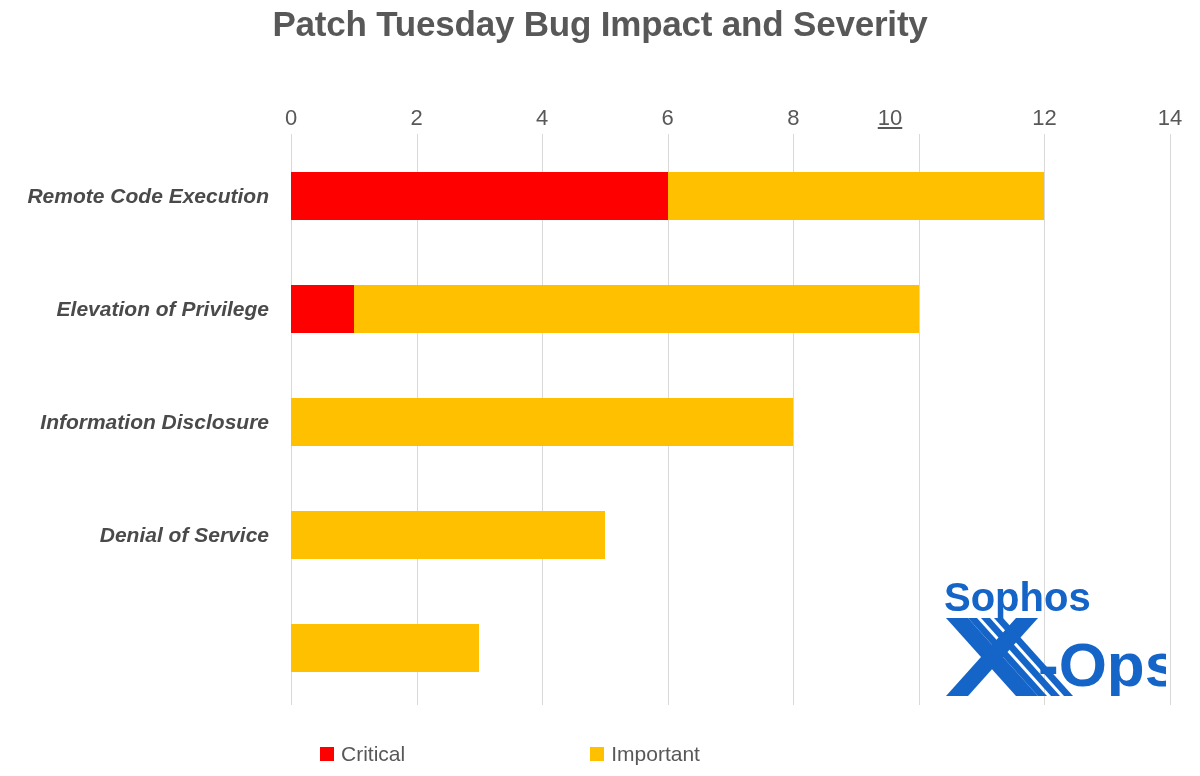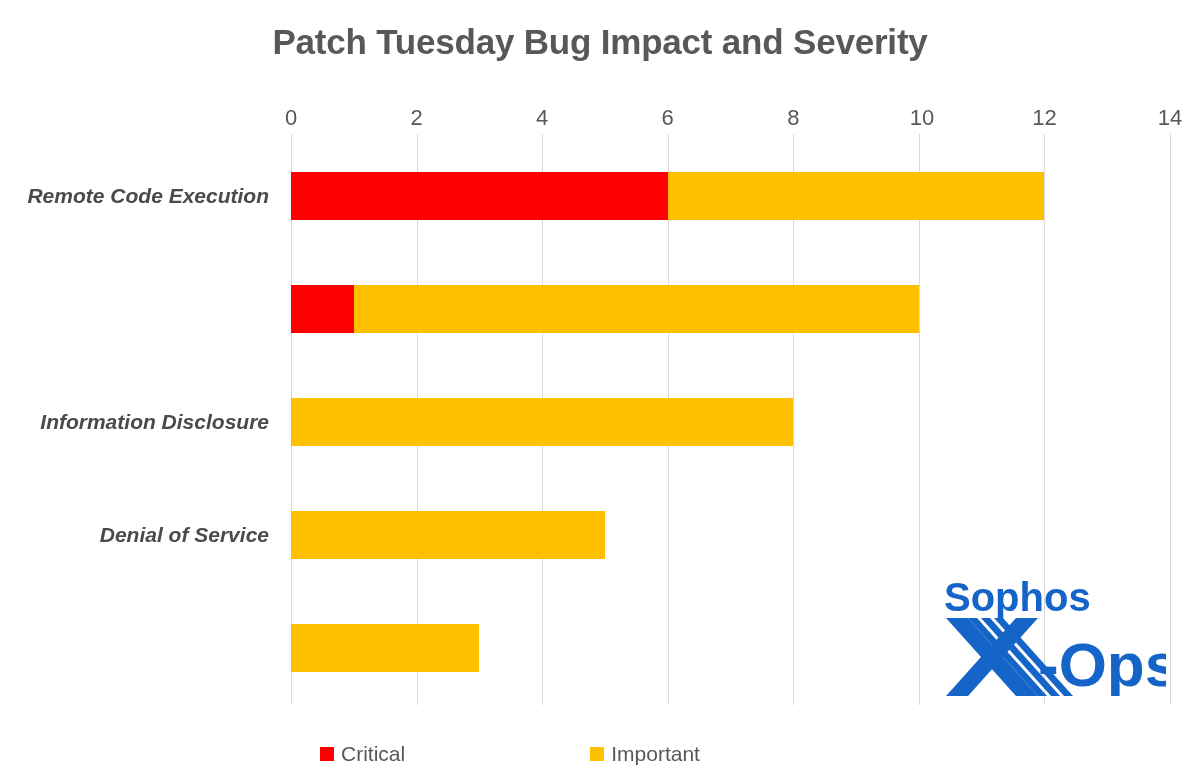--- a/index.html
+++ b/index.html
@@ -22,21 +22,21 @@
     left: 0;
     top: 0;
     width: 1200px;
     text-align: center;
     color: #585858;
     font-weight: bold;
     font-size: 35px;
     line-height: 44px;
     letter-spacing: -0.2px;
   }
-  #chart-title .line1 { display: block; padding-top: 20px; }
+  #chart-title .line1 { display: block; padding-top: 2px; }
   #chart-title .line2 { display: block; }
 
   
   #plot-area {
     position: absolute;
     left: 291px;
     top: 139px;
     width: 879px;
     height: 566px;
   }
@@ -138,20 +138,21 @@
 </style>
 </head>
 <body>
 
 <div id="chart-title">
   <span class="line1">Patch Tuesday Bug Impact and Severity</span>
 </div>
 
 <div id="category-labels">
     <div class="cat-label" style="top: 32.6px;">Remote Code Execution</div>
+    <div class="cat-label" style="top: 145.8px;">Elevation of Privilege</div>
     <div class="cat-label" style="top: 259px;">Information Disclosure</div>
     <div class="cat-label" style="top: 372.2px;">Denial of Service</div>
   </div>
 
 <div id="plot-area">
   <div id="gridlines">
       <div class="gridline axis-zero" style="left: 0px;"></div>
       <div class="tick-mark" style="left: 0px;"></div>
       <div class="gridline" style="left: 125.571px;"></div>
       <div class="tick-mark" style="left: 125.571px;"></div>
@@ -167,21 +168,21 @@
       <div class="tick-mark" style="left: 753.429px;"></div>
       <div class="gridline" style="left: 879px;"></div>
       <div class="tick-mark" style="left: 879px;"></div>
     </div>
   <div id="tick-labels">
       <div class="tick-label" style="left: 0px;">0</div>
       <div class="tick-label" style="left: 125.571px;">2</div>
       <div class="tick-label" style="left: 251.143px;">4</div>
       <div class="tick-label" style="left: 376.714px;">6</div>
       <div class="tick-label" style="left: 502.286px;">8</div>
-      <div class="tick-label" style="left: 631px;">10</div>
+      <div class="tick-label" style="left: 599px; text-decoration: underline;">10</div>
       <div class="tick-label" style="left: 753.429px;">12</div>
       <div class="tick-label" style="left: 879px;">14</div>
     </div>
   <div id="bars">
       <div class="bar-row" style="top: 32.6px;">
         <div class="bar-seg" title="Remote Code Execution — Critical: 6" style="left: 0px; width: 376.714px; background: rgb(255, 0, 0);"></div>
         <div class="bar-seg" title="Remote Code Execution — Important: 6" style="left: 376.714px; width: 376.714px; background: rgb(255, 192, 0);"></div>
       </div>
       <div class="bar-row" style="top: 145.8px;">
         <div class="bar-seg" title="Elevation of Privilege — Critical: 1" style="left: 0px; width: 62.7857px; background: rgb(255, 0, 0);"></div>

